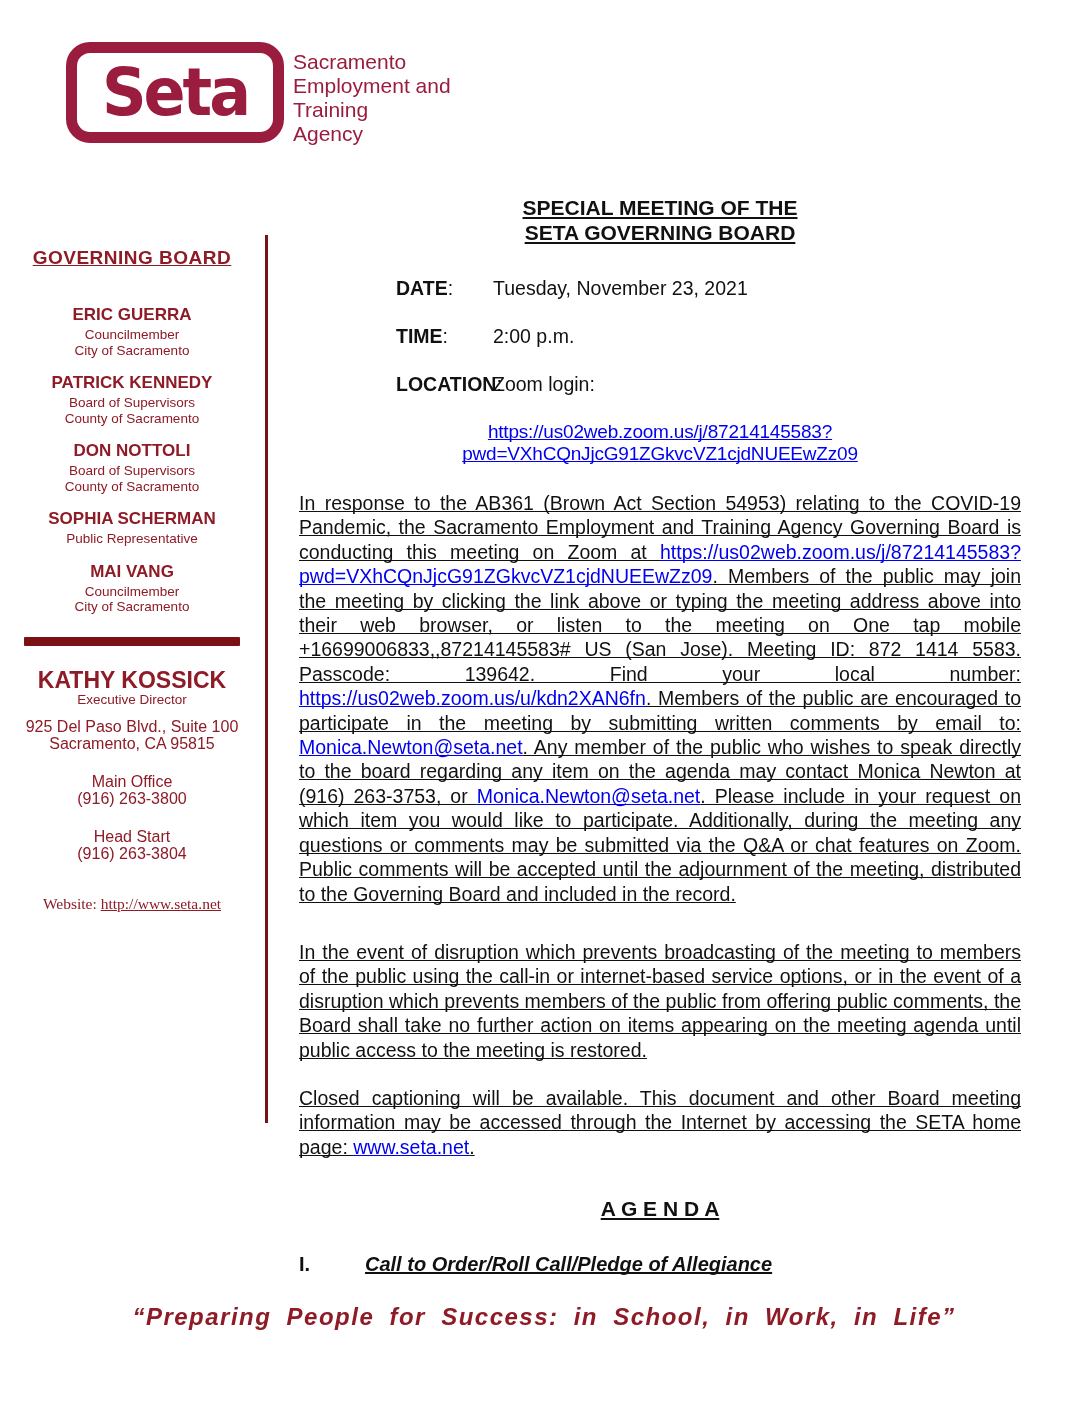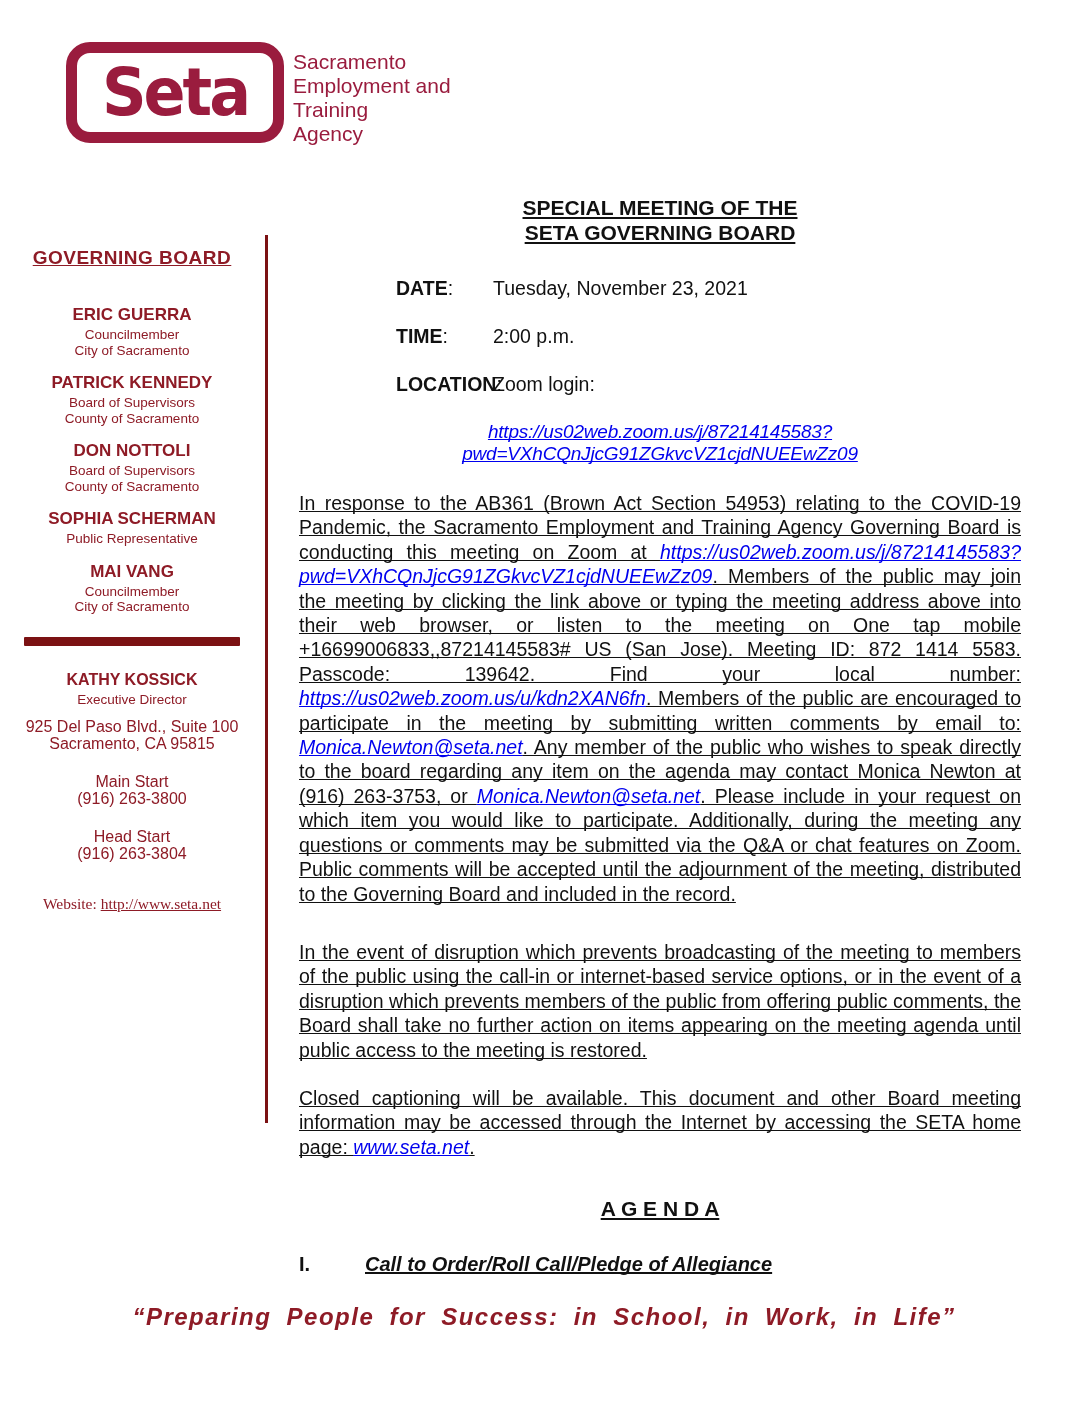--- a/index.html
+++ b/index.html
@@ -51,21 +51,21 @@
     text-decoration:underline;text-decoration-skip-ink:none;
     margin-bottom:36px;
   }
   .member{margin-bottom:15px;}
   .member-name{font-size:17px;font-weight:bold;line-height:20px;margin-bottom:2px;}
   .member-role{font-size:13.5px;line-height:15.5px;}
   .side-divider{
     height:9px;background:var(--rule);
     margin:22px 0 24px 0;border-radius:1px;
   }
-  .director-name{font-size:16px;font-weight:bold;line-height:20px;margin-bottom:2px;}
+  .director-name{font-size:23px;font-weight:bold;line-height:20px;margin-bottom:2px;}
   .director-title{font-size:13.5px;line-height:16px;margin-bottom:10px;}
   .side-address{font-size:16px;line-height:17.5px;}
   .side-contact{margin-top:20px;font-size:16px;line-height:17.5px;}
   .side-website{
     margin-top:32px;font-size:15.5px;
     font-family:"Liberation Serif",serif;
   }
   .side-website a{color:var(--maroon);text-decoration:underline;}
   .vrule{
     position:absolute;left:265px;top:235px;
@@ -81,21 +81,21 @@
   }
   .info-rows{margin-top:32px;}
   .info-row{display:flex;font-size:19.5px;margin-bottom:25px;}
   .info-label-cell{width:126px;margin-left:68px;white-space:nowrap;}
   .info-label{font-weight:bold;margin-left:29px;}
   .info-value{white-space:nowrap;}
   .zoom-link-line{
     text-align:center;font-size:19px;margin-top:4px;
     letter-spacing:-0.2px;
   }
-  a.doc-link{color:var(--link);text-decoration:underline;text-decoration-skip-ink:none;cursor:pointer;font-style:italic;}
+  a.doc-link{color:var(--link);text-decoration:underline;text-decoration-skip-ink:none;cursor:pointer;}
   .doc-para{
     margin-top:26px;
     font-size:19.5px;line-height:24.4px;
     text-align:justify;
     text-decoration:underline;
     text-decoration-skip-ink:none;
     text-decoration-thickness:1px;
   }
   .doc-para.p2{margin-top:34px;}
   .doc-para.p3{margin-top:24px;}
@@ -163,21 +163,21 @@
 
     <div class="director-name">KATHY KOSSICK</div>
     <div class="director-title">Executive Director</div>
 
     <div class="side-address">
       <div>925 Del Paso Blvd., Suite 100</div>
       <div>Sacramento, CA 95815</div>
     </div>
 
     <div class="side-contact">
-      <div>Main Start</div>
+      <div>Main Office</div>
       <div>(916) 263-3800</div>
     </div>
     <div class="side-contact">
       <div>Head Start</div>
       <div>(916) 263-3804</div>
     </div>
 
     <div class="side-website">
       <span>Website:</span>
       <a href="#">http://www.seta.net</a>

